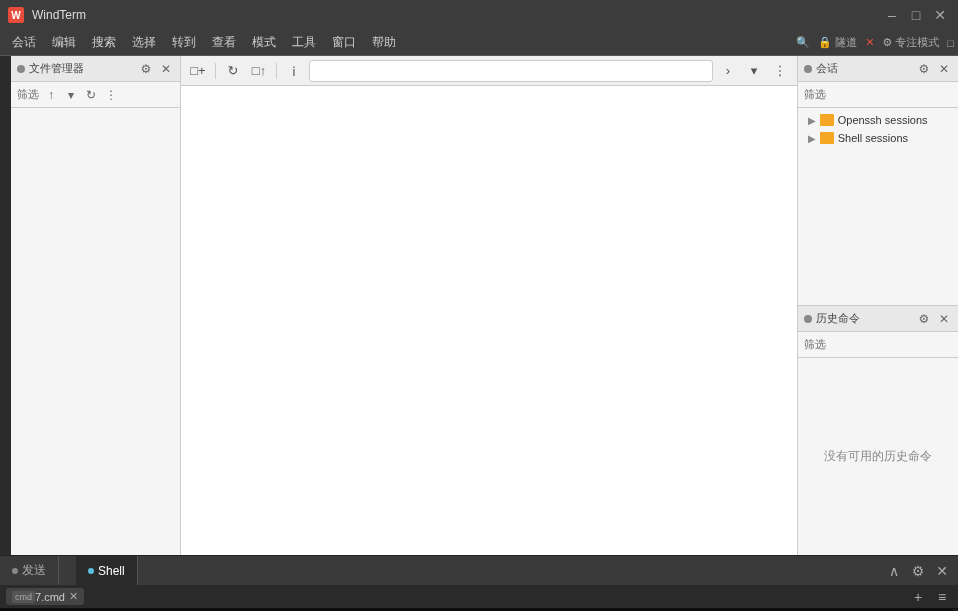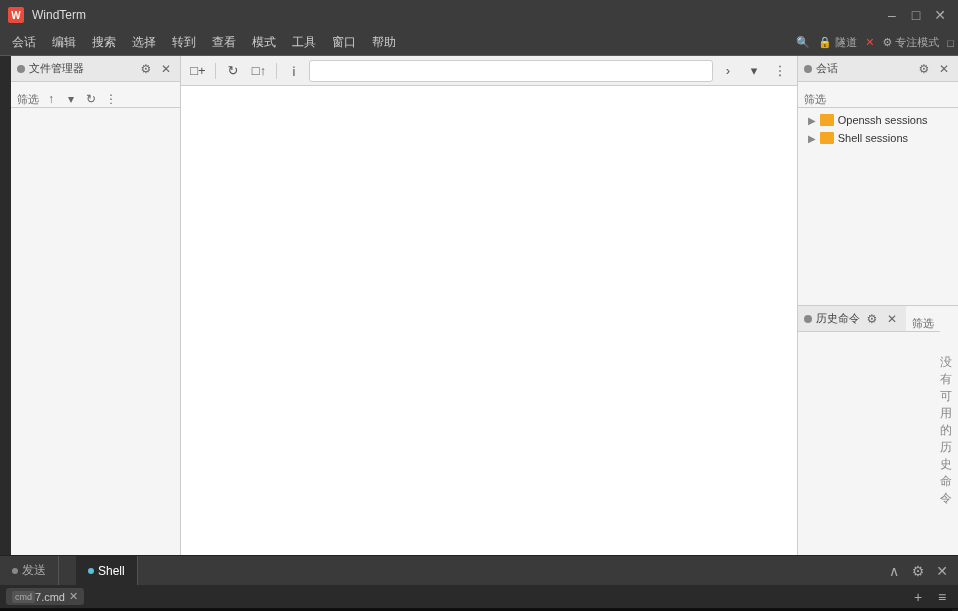--- a/index.html
+++ b/index.html
@@ -106,21 +106,21 @@
       width: 16px; height: 16px;
       cursor: pointer;
       color: #666;
       font-size: 12px;
       display: flex; align-items: center; justify-content: center;
       border-radius: 2px;
     }
     .panel-toolbar {
       height: 26px;
       display: flex;
-      align-items: flex-end;
+      align-items: center;
       padding: 0 6px;
       gap: 4px;
       border-bottom: 1px solid #ccc;
       background: #f5f5f5;
     }
     .filter-label { font-size: 11px; color: #666; }
     .panel-content {
       flex: 1;
       display: flex;
       align-items: center;
@@ -184,21 +184,21 @@
     }
     .right-top {
       flex: 1;
       border-bottom: 1px solid #ccc;
       display: flex;
       flex-direction: column;
     }
     .right-bottom {
       flex: 1;
       display: flex;
-      flex-direction: row;
+      flex-direction: column;
     }
     .session-list {
       padding: 4px 6px;
       display: flex;
       flex-direction: column;
       gap: 2px;
     }
     .session-item {
       display: flex;
       align-items: center;

